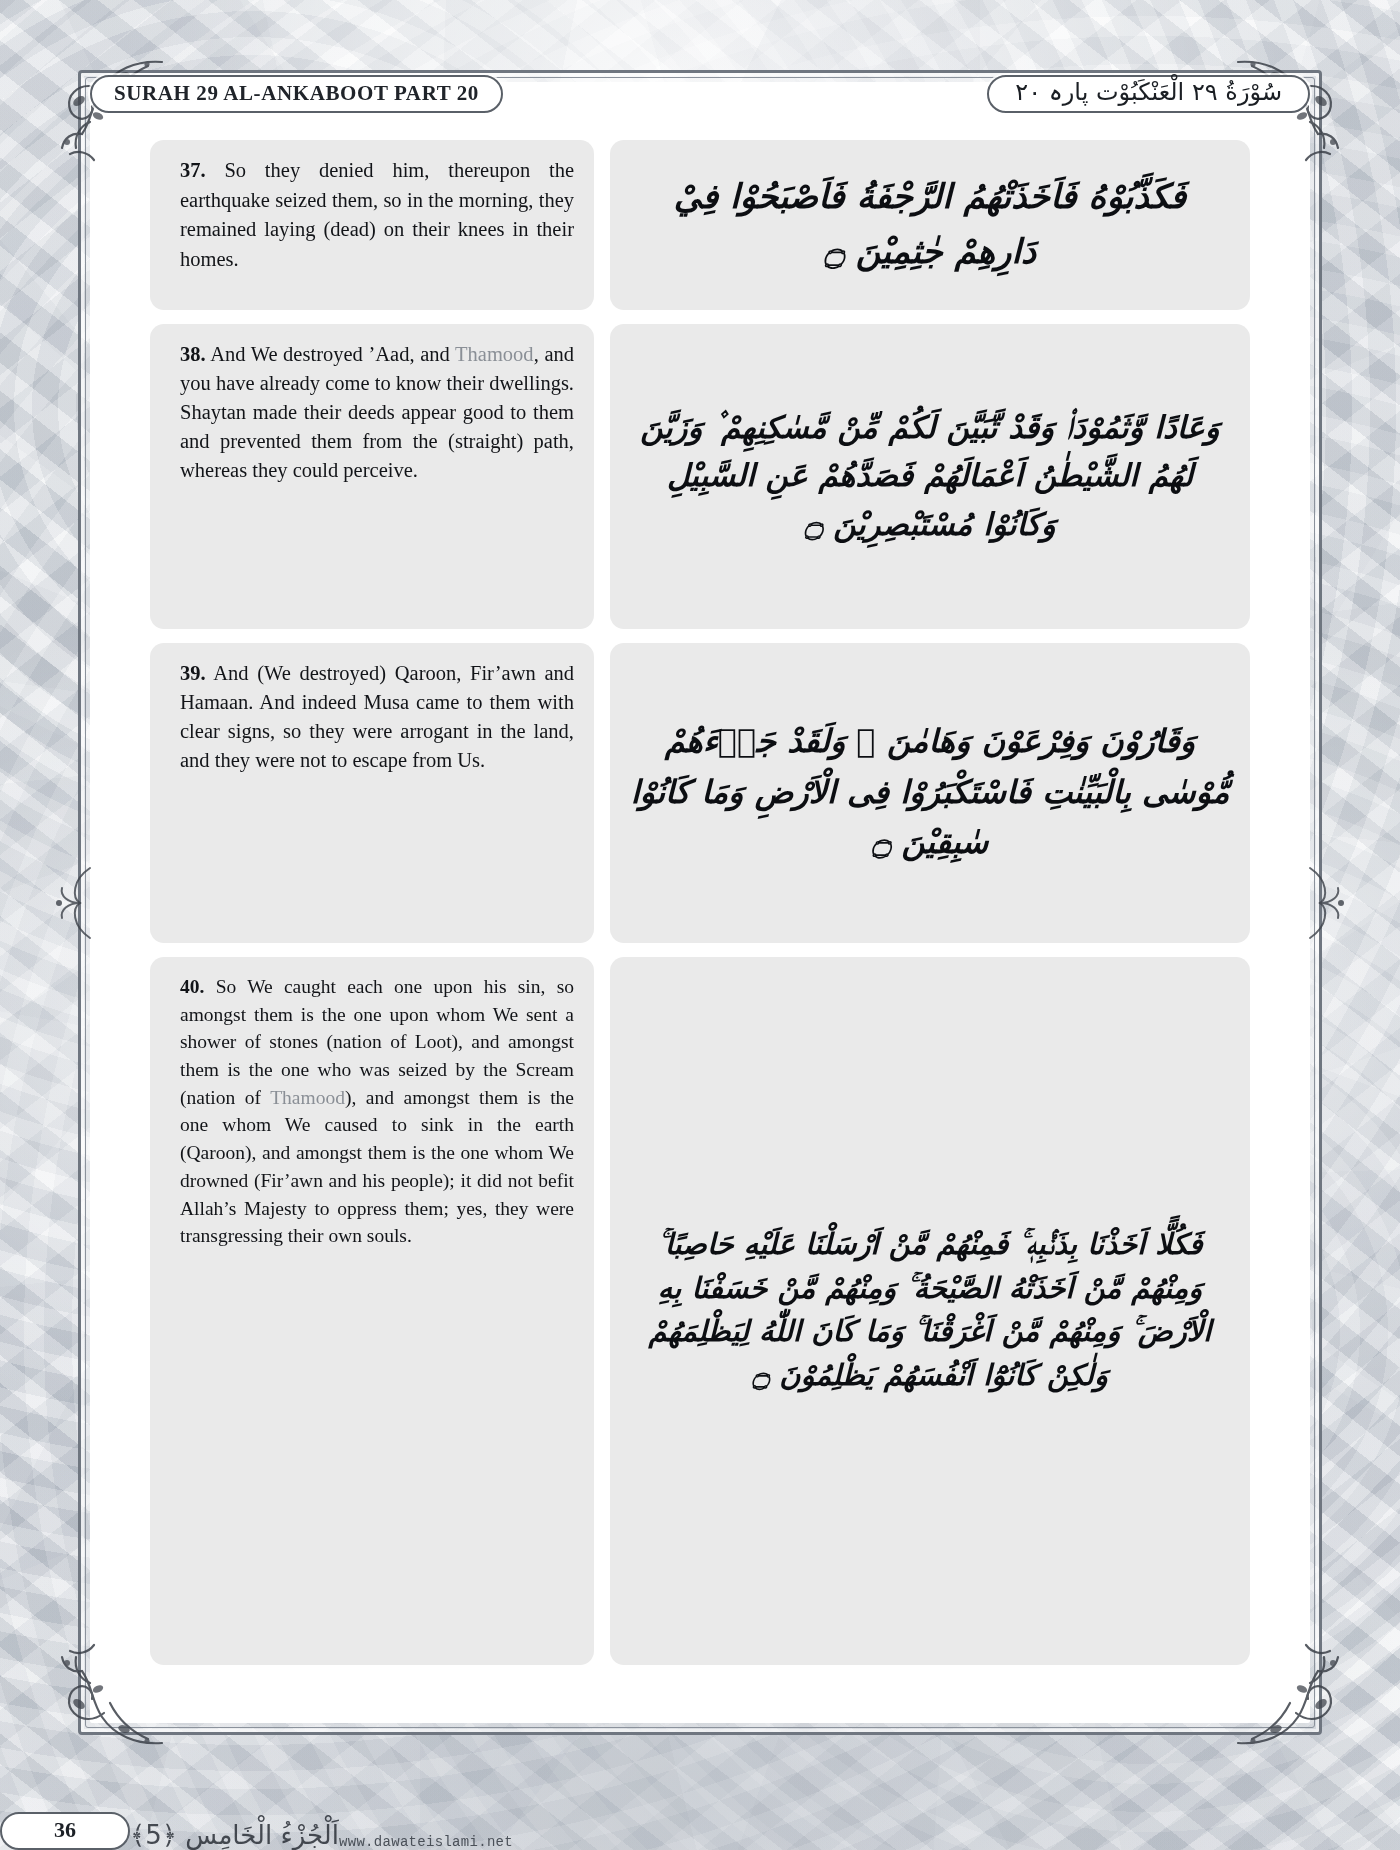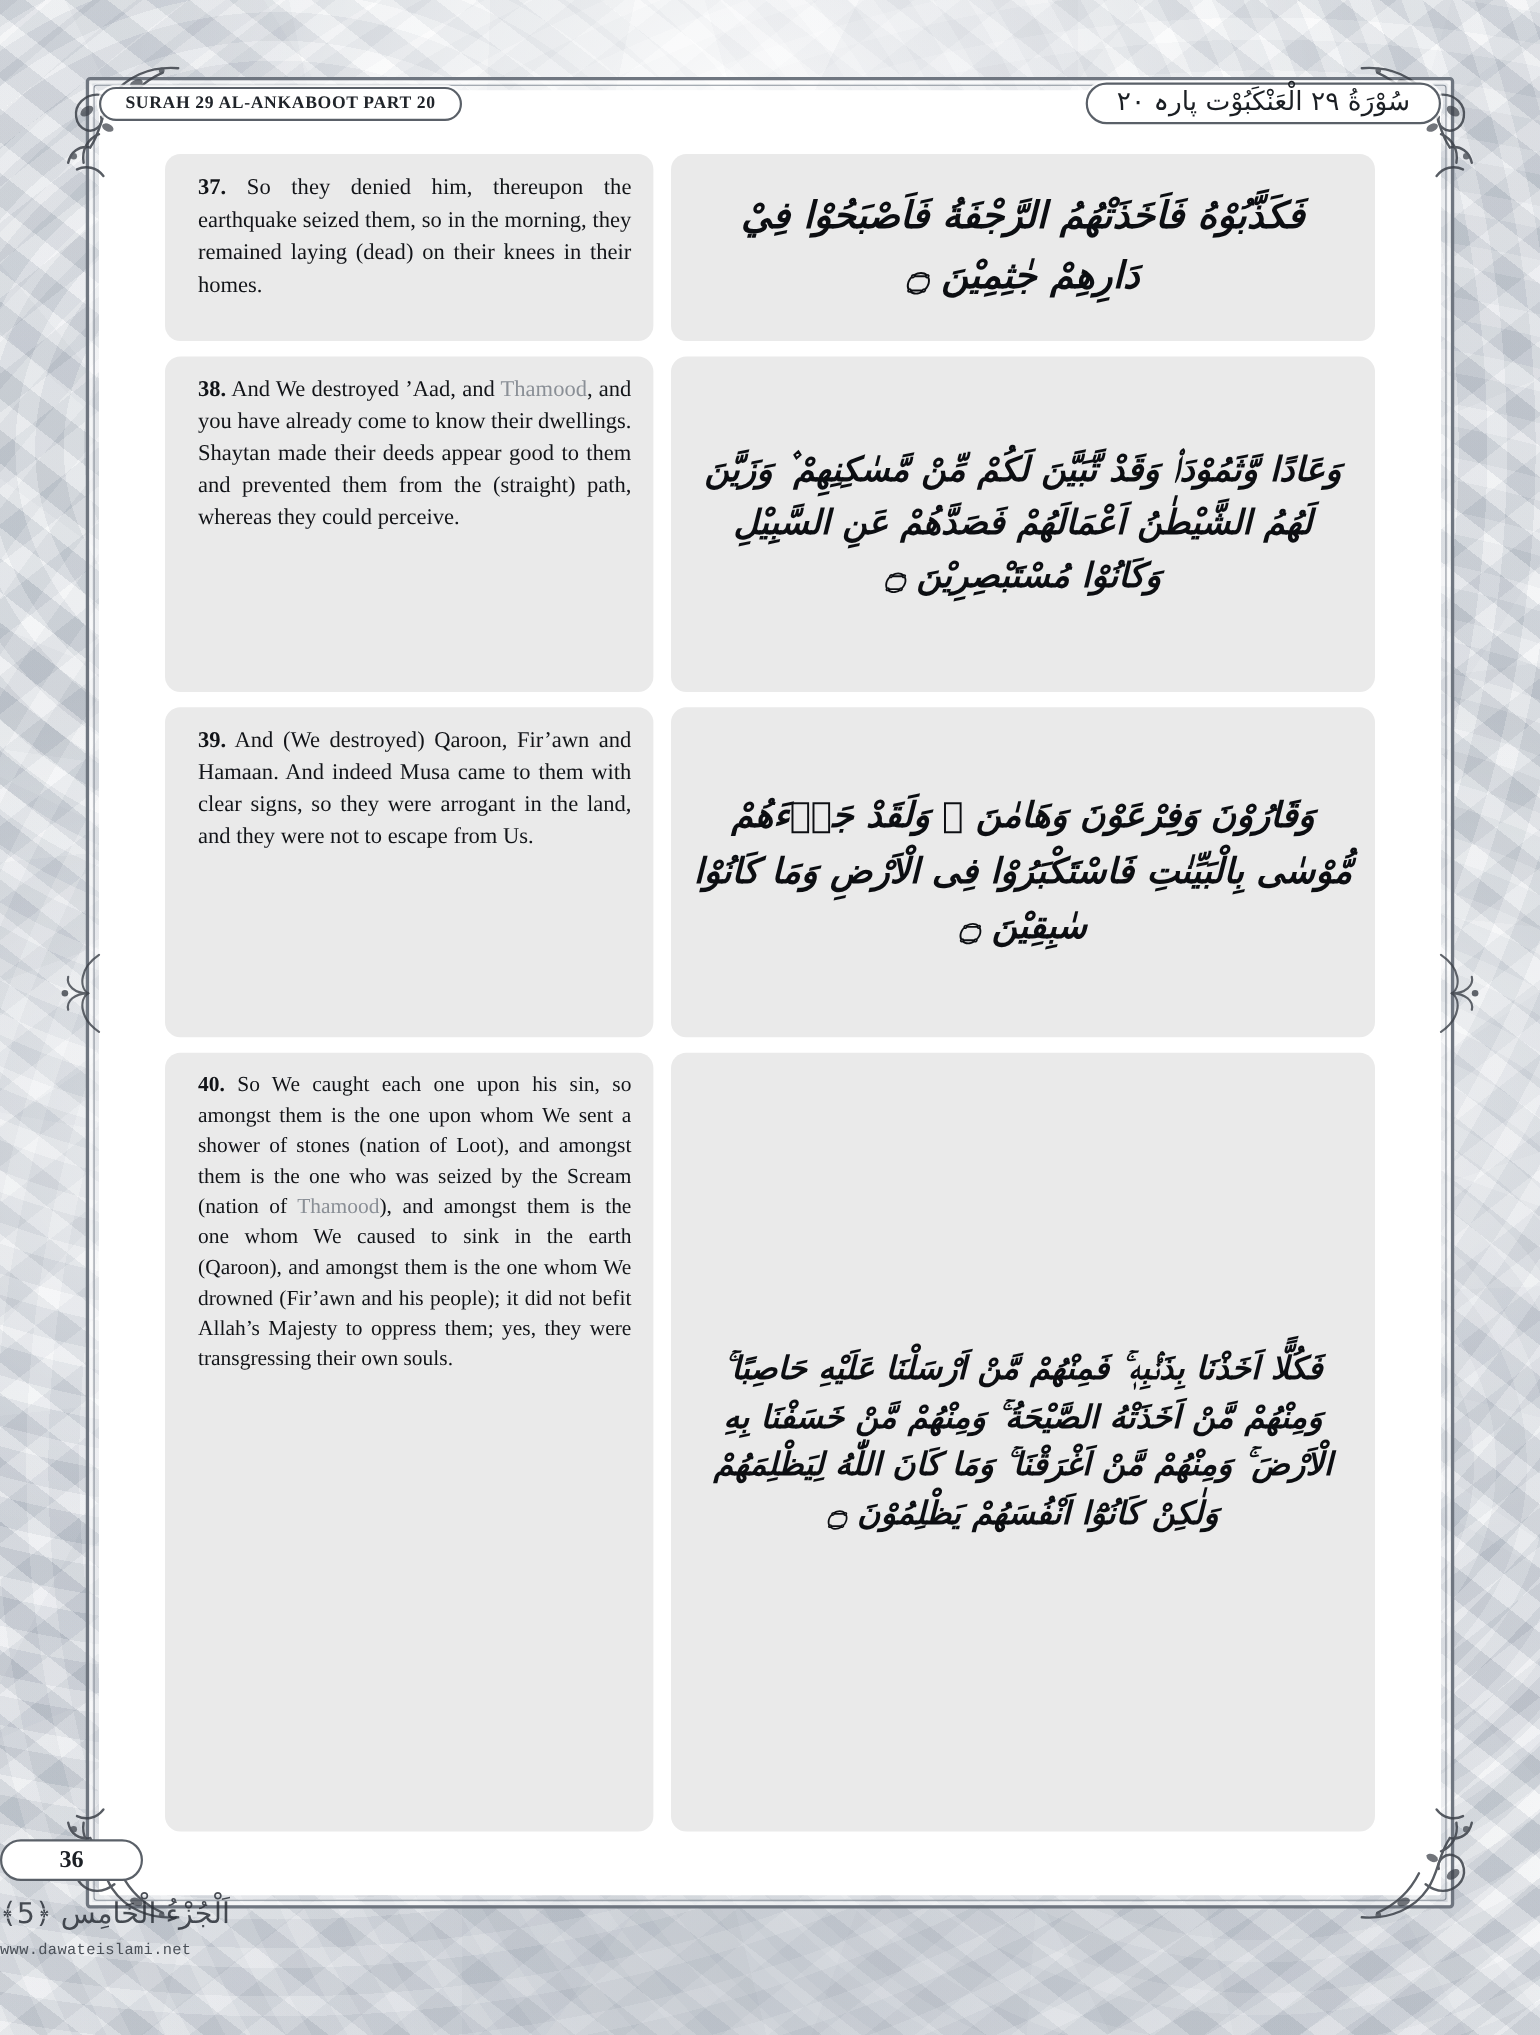--- a/index.html
+++ b/index.html
@@ -74,21 +74,21 @@
   .cartouche{
     border:2.5px solid #5a6068;
     border-radius:24px;
     background:#ffffff;
     padding:4px 22px 5px;
     box-shadow:0 0 0 2px rgba(255,255,255,.8);
     white-space:nowrap;
   }
   .cartouche-en{
     font-family:"Liberation Serif", serif;
-    font-weight:700;font-size:16px;letter-spacing:.6px;
+    font-weight:700;font-size:21px;letter-spacing:.6px;
     color:#20242a;
   }
   .cartouche-ar{
     font-size:24px;color:#1b1f24;direction:rtl;
     font-family:"DejaVu Sans", sans-serif;
     line-height:1.1;padding:2px 26px 6px;
   }
 
   
   .content{
@@ -131,21 +131,21 @@
   .cell-en.v37{line-height:1.45;}
   .cell-en.v40{font-size:19.5px;line-height:1.42;}
   .cell-ar.v37{font-size:34px;}
   .cell-ar.v38{font-size:31px;line-height:1.55;}
   .cell-ar.v39{font-size:32px;line-height:1.58;}
   .cell-ar.v40{font-size:29px;line-height:1.5;}
 
   
   .footer{
     position:absolute;left:0;right:0;bottom:0;height:190px;z-index:6;
-    display:flex;flex-direction:column;align-items:flex-start;
+    display:flex;flex-direction:row;align-items:flex-end;
   }
   .page-badge{
     margin-top:12px;
     border:2.5px solid #5a6068;border-radius:20px;
     background:#fff;
     min-width:86px;text-align:center;
     font-size:22px;font-weight:700;color:#1c2026;
     padding:3px 20px 5px;
     font-family:"Liberation Serif", serif;
   }

